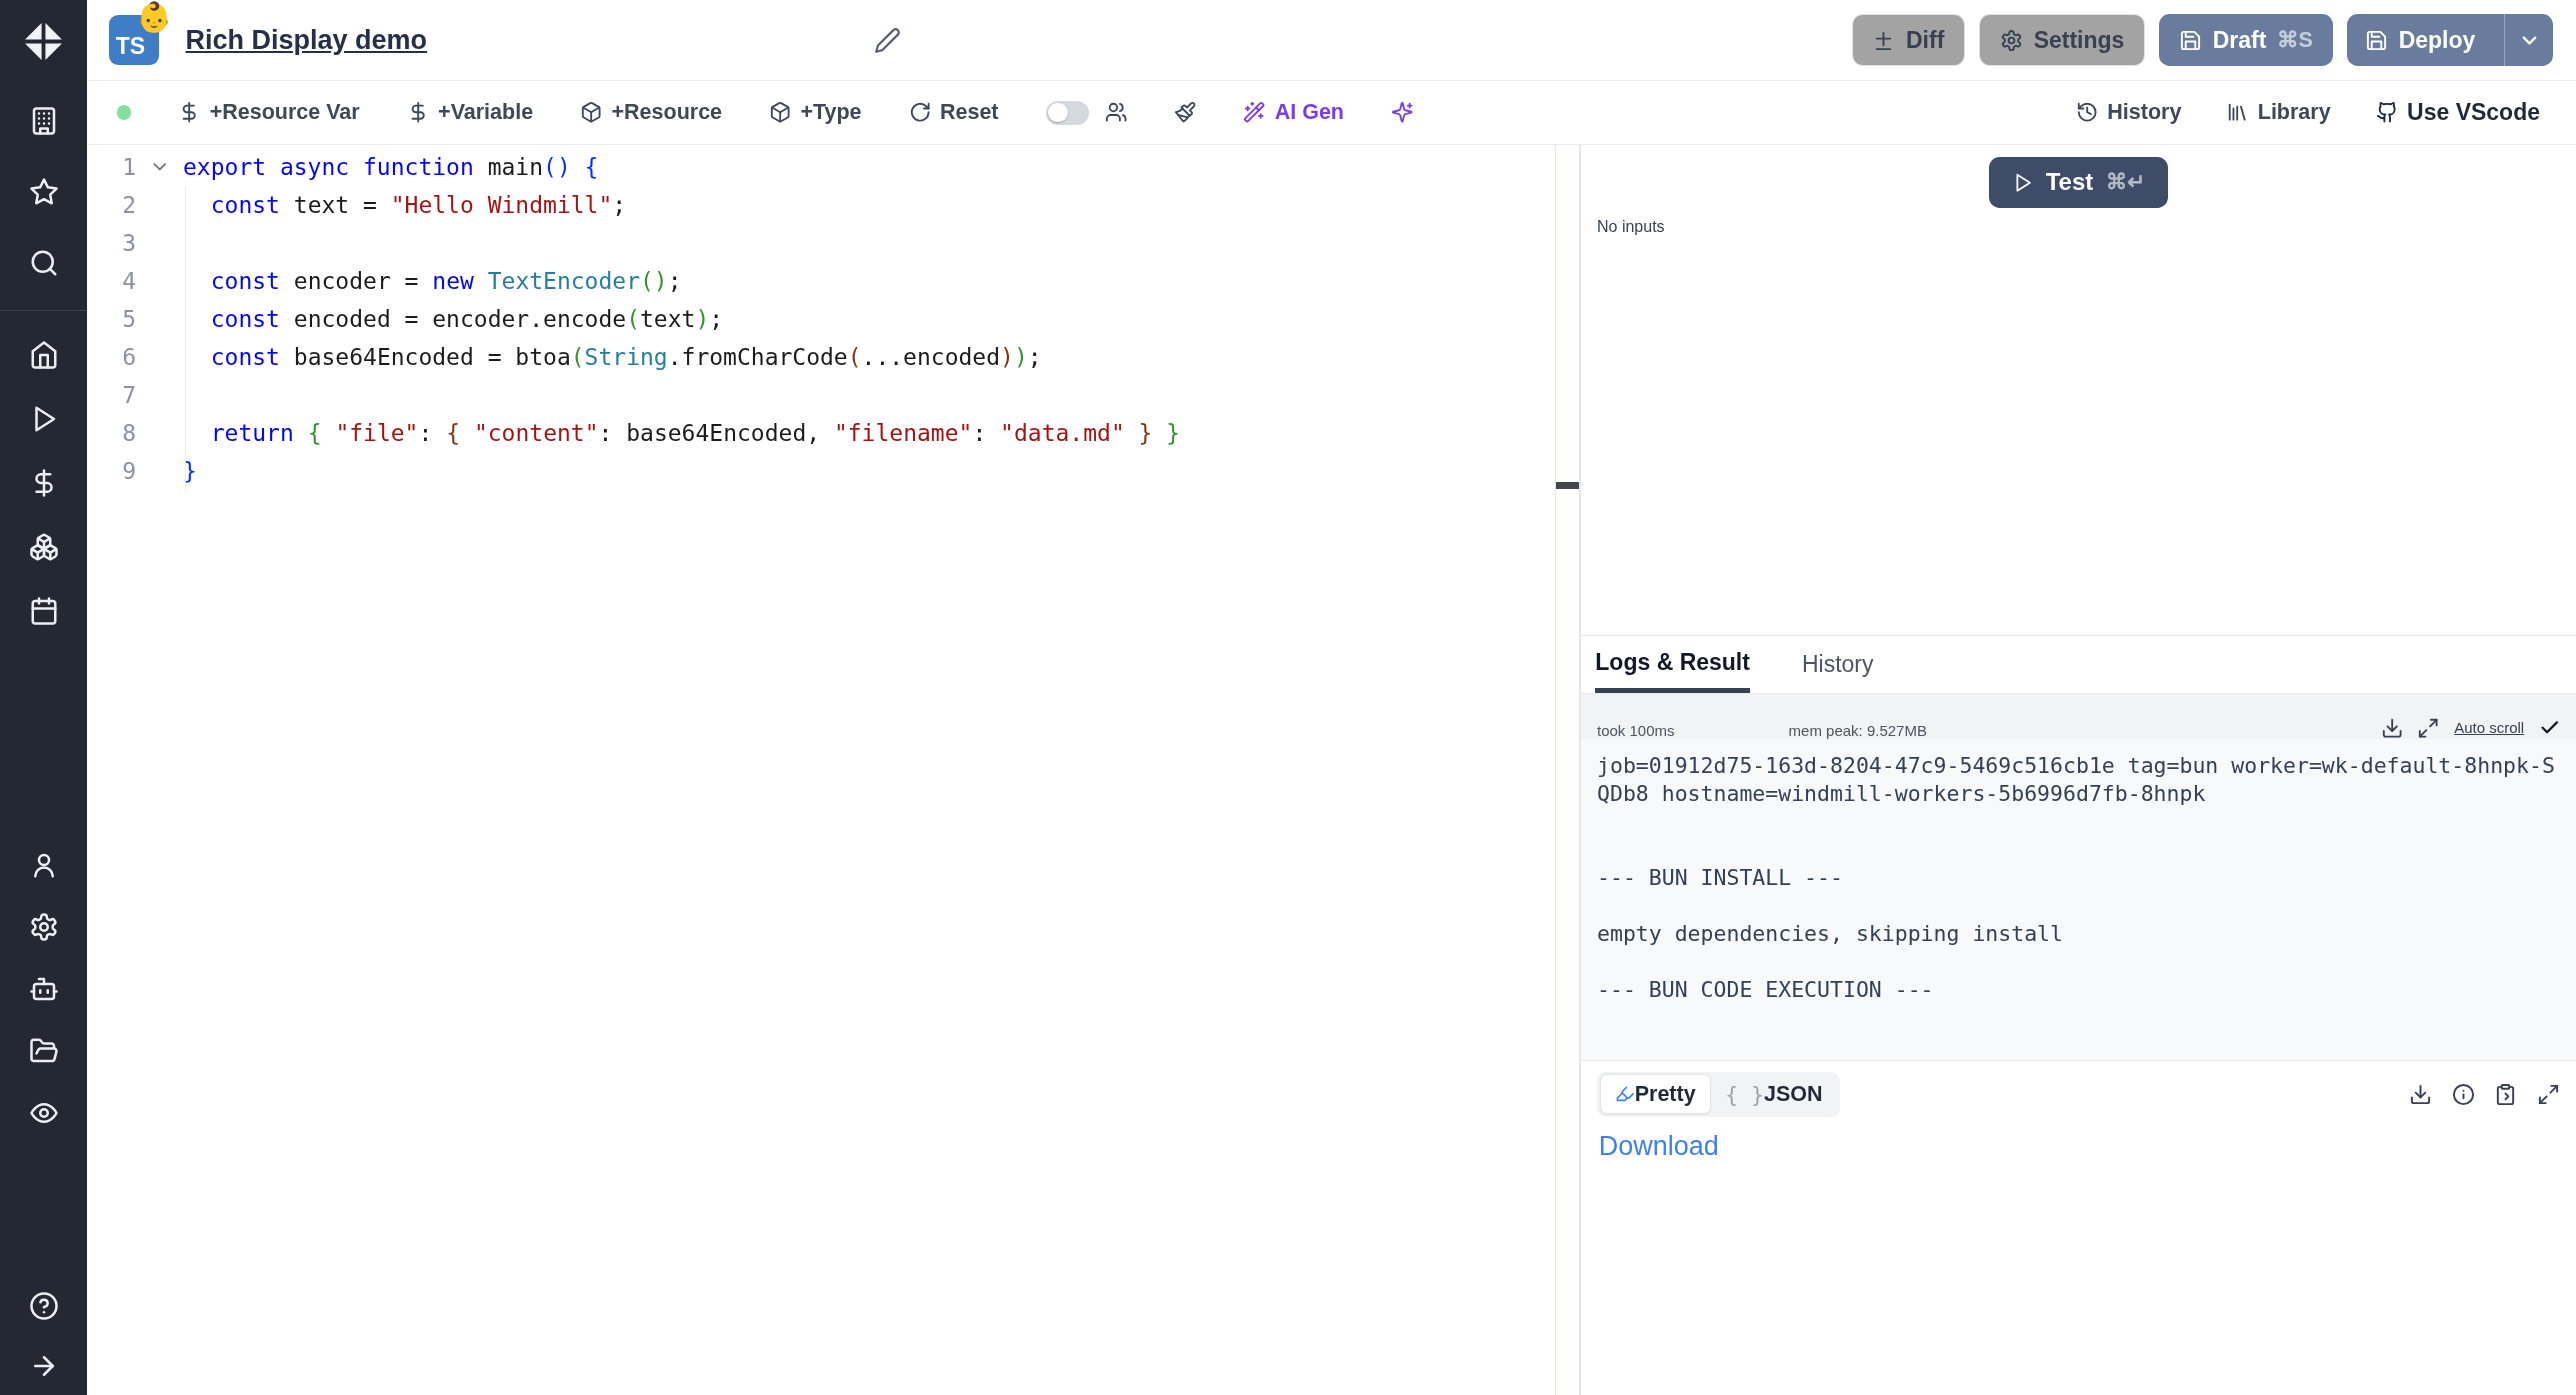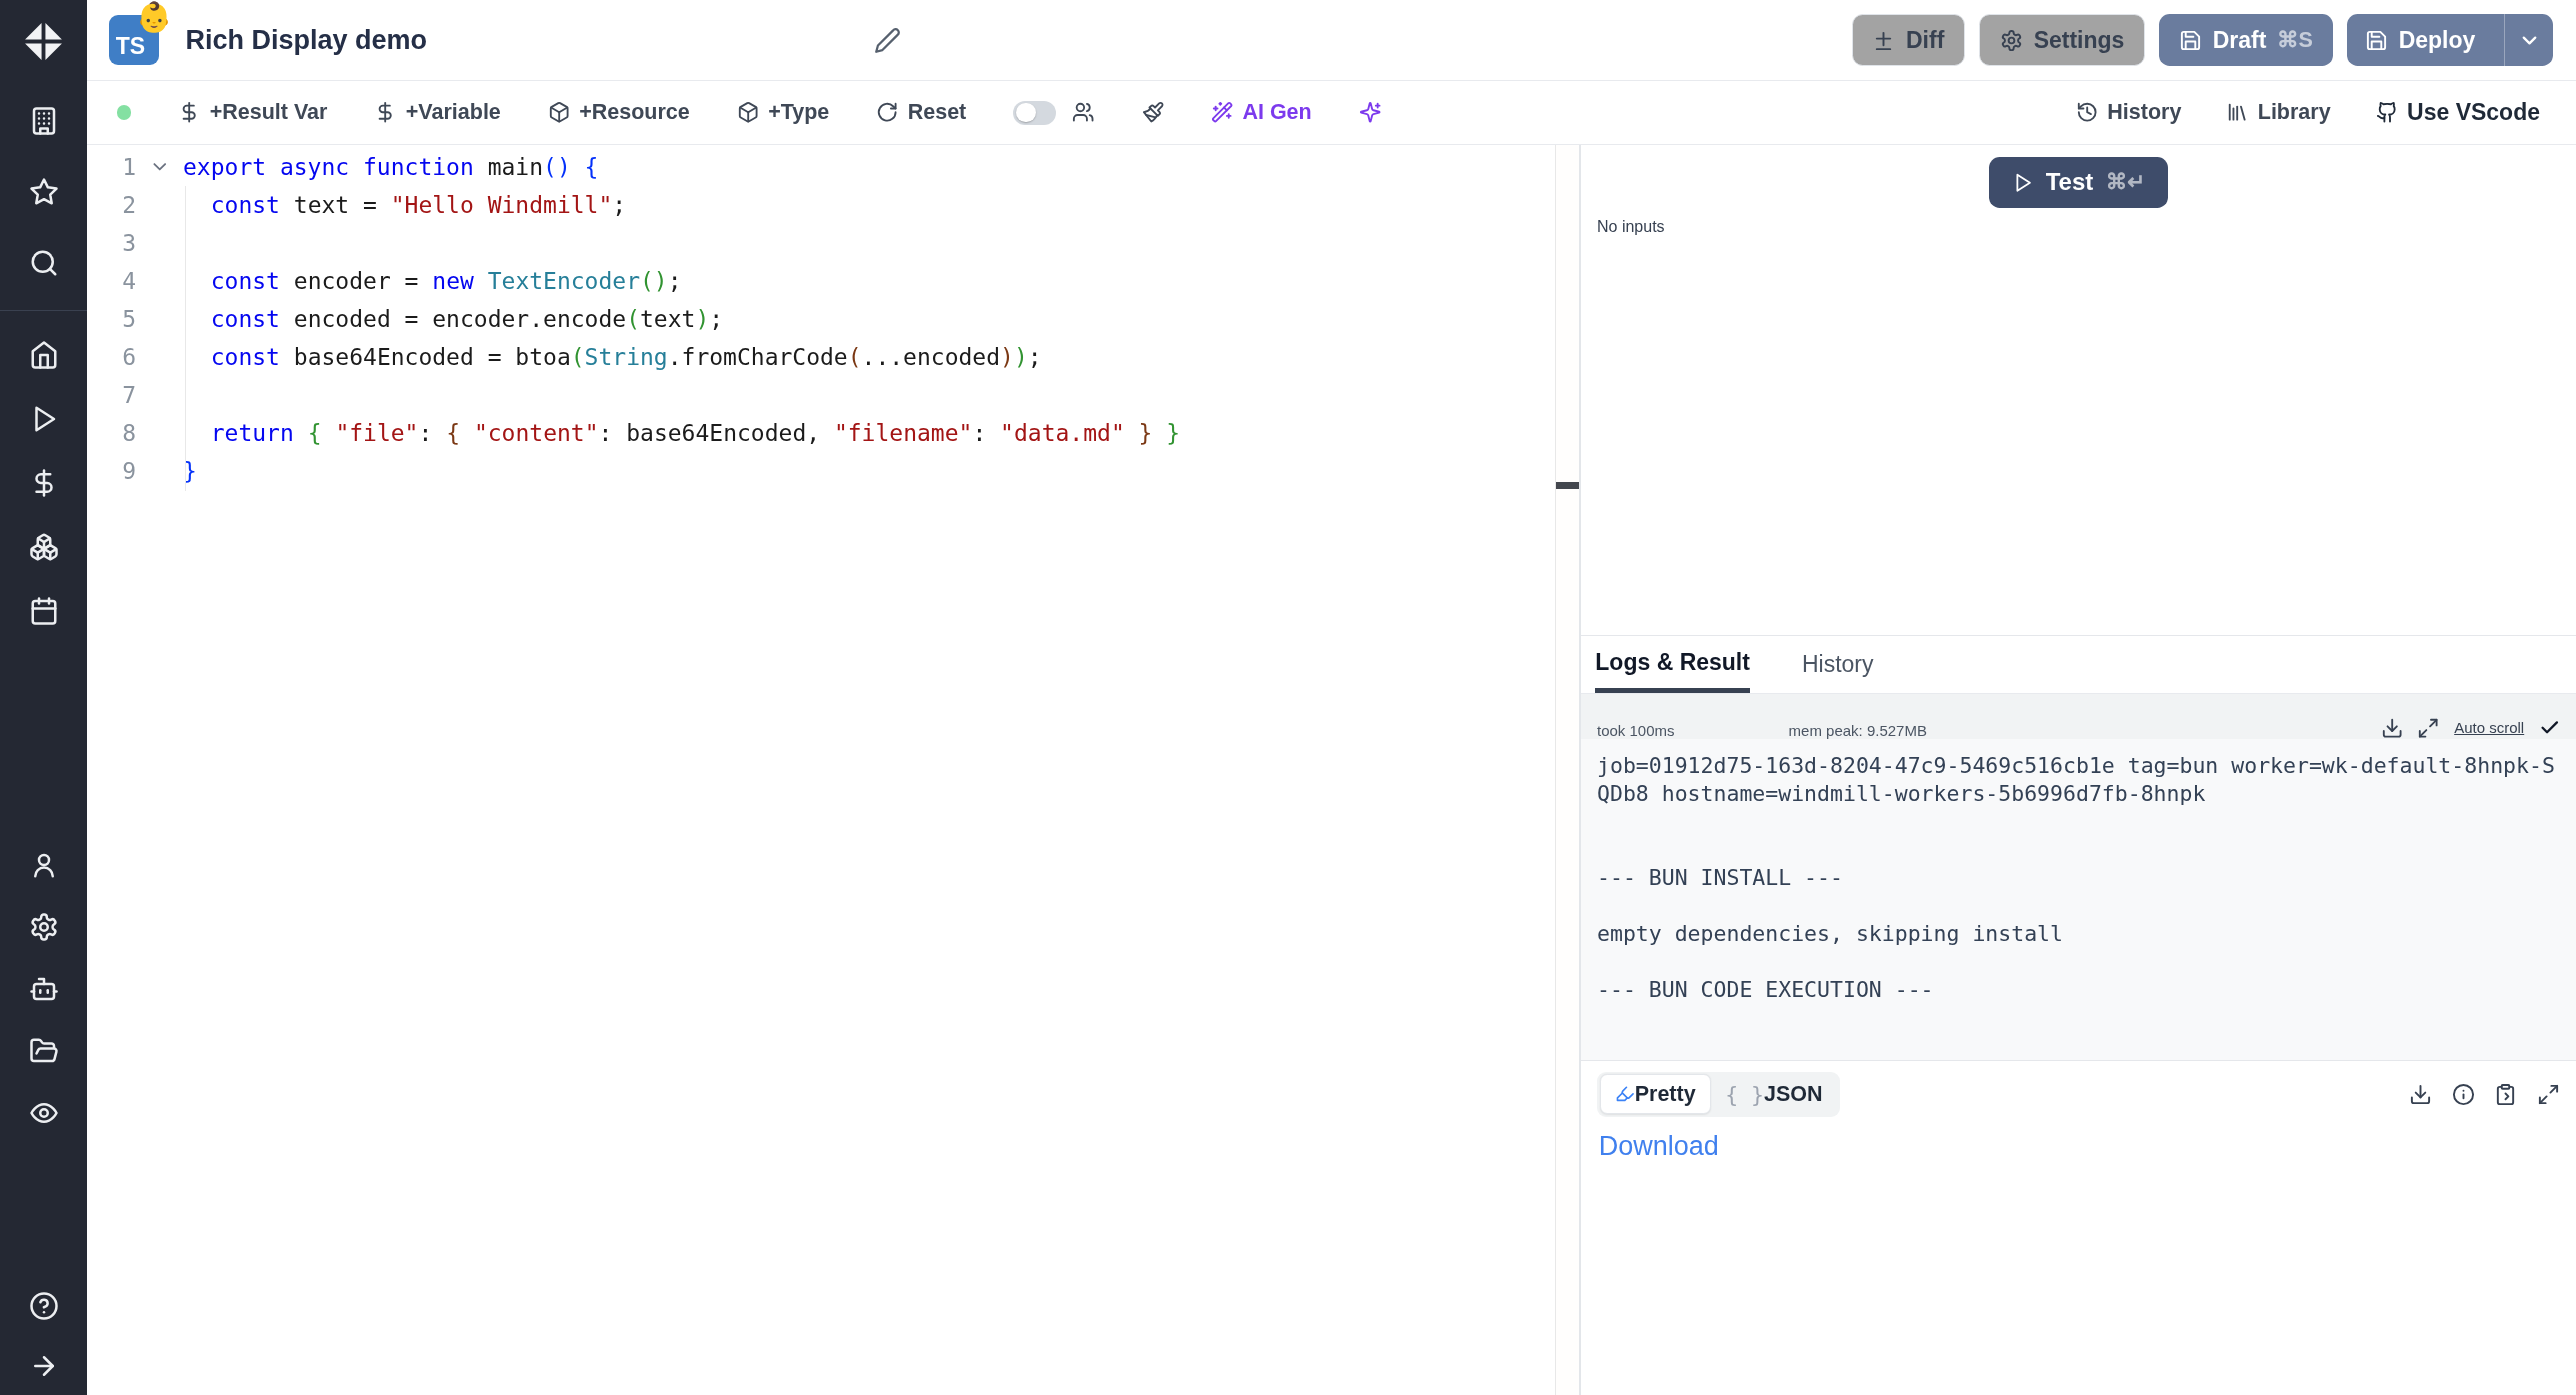--- a/index.html
+++ b/index.html
@@ -22,21 +22,21 @@
   .main { flex:1; display:flex; flex-direction:column; min-width:0; }
 
   
   .topbar { height:81px; background:#fff; border-bottom:1.8px solid #e8eaee;
     display:flex; align-items:center; padding:0 23px 0 21.5px; flex-shrink:0; }
   .lang-badge { position:relative; width:50px; height:50px; background:#3f7ec6;
     border-radius:9px; display:flex; align-items:flex-end; justify-content:flex-start;
     padding:0 0 5.4px 7.2px; }
   .lang-badge .ts { color:#fff; font-weight:700; font-size:23px; }
   .badge-emoji { position:absolute; top:-12.5px; right:-14.3px; font-size:29px; line-height:1; }
-  .page-title { margin-left:27px; font-size:27px; font-weight:700; color:#252f47; }
+  .page-title { margin-left:27px; font-size:27px; font-weight:700; color:#252f47;text-decoration:underline; }
   .edit-pencil { margin-left:447px; color:#56606e; width:27px; height:27px; flex-shrink:0; }
   .path-pill { margin-left:94px; height:54px; border:1.8px solid #dde1e7; border-radius:12.5px;
     display:flex; align-items:stretch; overflow:hidden; background:#fff; }
   .path-left { display:flex; align-items:center; gap:10.7px; padding:0 18px; background:#f8f9fb;
     border-right:1.8px solid #e7eaee; color:#374151; font-weight:700; font-size:23px; }
   .path-left .ic { width:21.5px; height:21.5px; color:#4b5563; }
   .path-value { display:flex; align-items:center; padding:0 19.7px;
     font-family:"DejaVu Sans Mono", monospace; font-size:23px; color:#37414f; }
   .top-actions { margin-left:auto; display:flex; gap:14.3px; align-items:center; }
   .btn { height:52px; display:flex; align-items:center; gap:10.7px; border-radius:10.7px;
@@ -326,21 +326,21 @@
 
     <div class="toolbar">
       <span class="status-dot"></span>
       <span class="tb-item">
         <span class="ic">
           <svg viewBox="0 0 24 24" fill="none" stroke="currentColor" stroke-width="2" stroke-linecap="round" stroke-linejoin="round" width="22.4" height="22.4">
               <line x1="12" y1="2" x2="12" y2="22"></line>
               <path d="M17 5H9.5a3.5 3.5 0 0 0 0 7h5a3.5 3.5 0 0 1 0 7H6"></path>
             </svg>
         </span>
-        <span>+Result Var</span>
+        <span>+Resource Var</span>
       </span>
       <span class="tb-item">
         <span class="ic">
           <svg viewBox="0 0 24 24" fill="none" stroke="currentColor" stroke-width="2" stroke-linecap="round" stroke-linejoin="round" width="22.4" height="22.4">
               <line x1="12" y1="2" x2="12" y2="22"></line>
               <path d="M17 5H9.5a3.5 3.5 0 0 0 0 7h5a3.5 3.5 0 0 1 0 7H6"></path>
             </svg>
         </span>
         <span>+Variable</span>
       </span>

